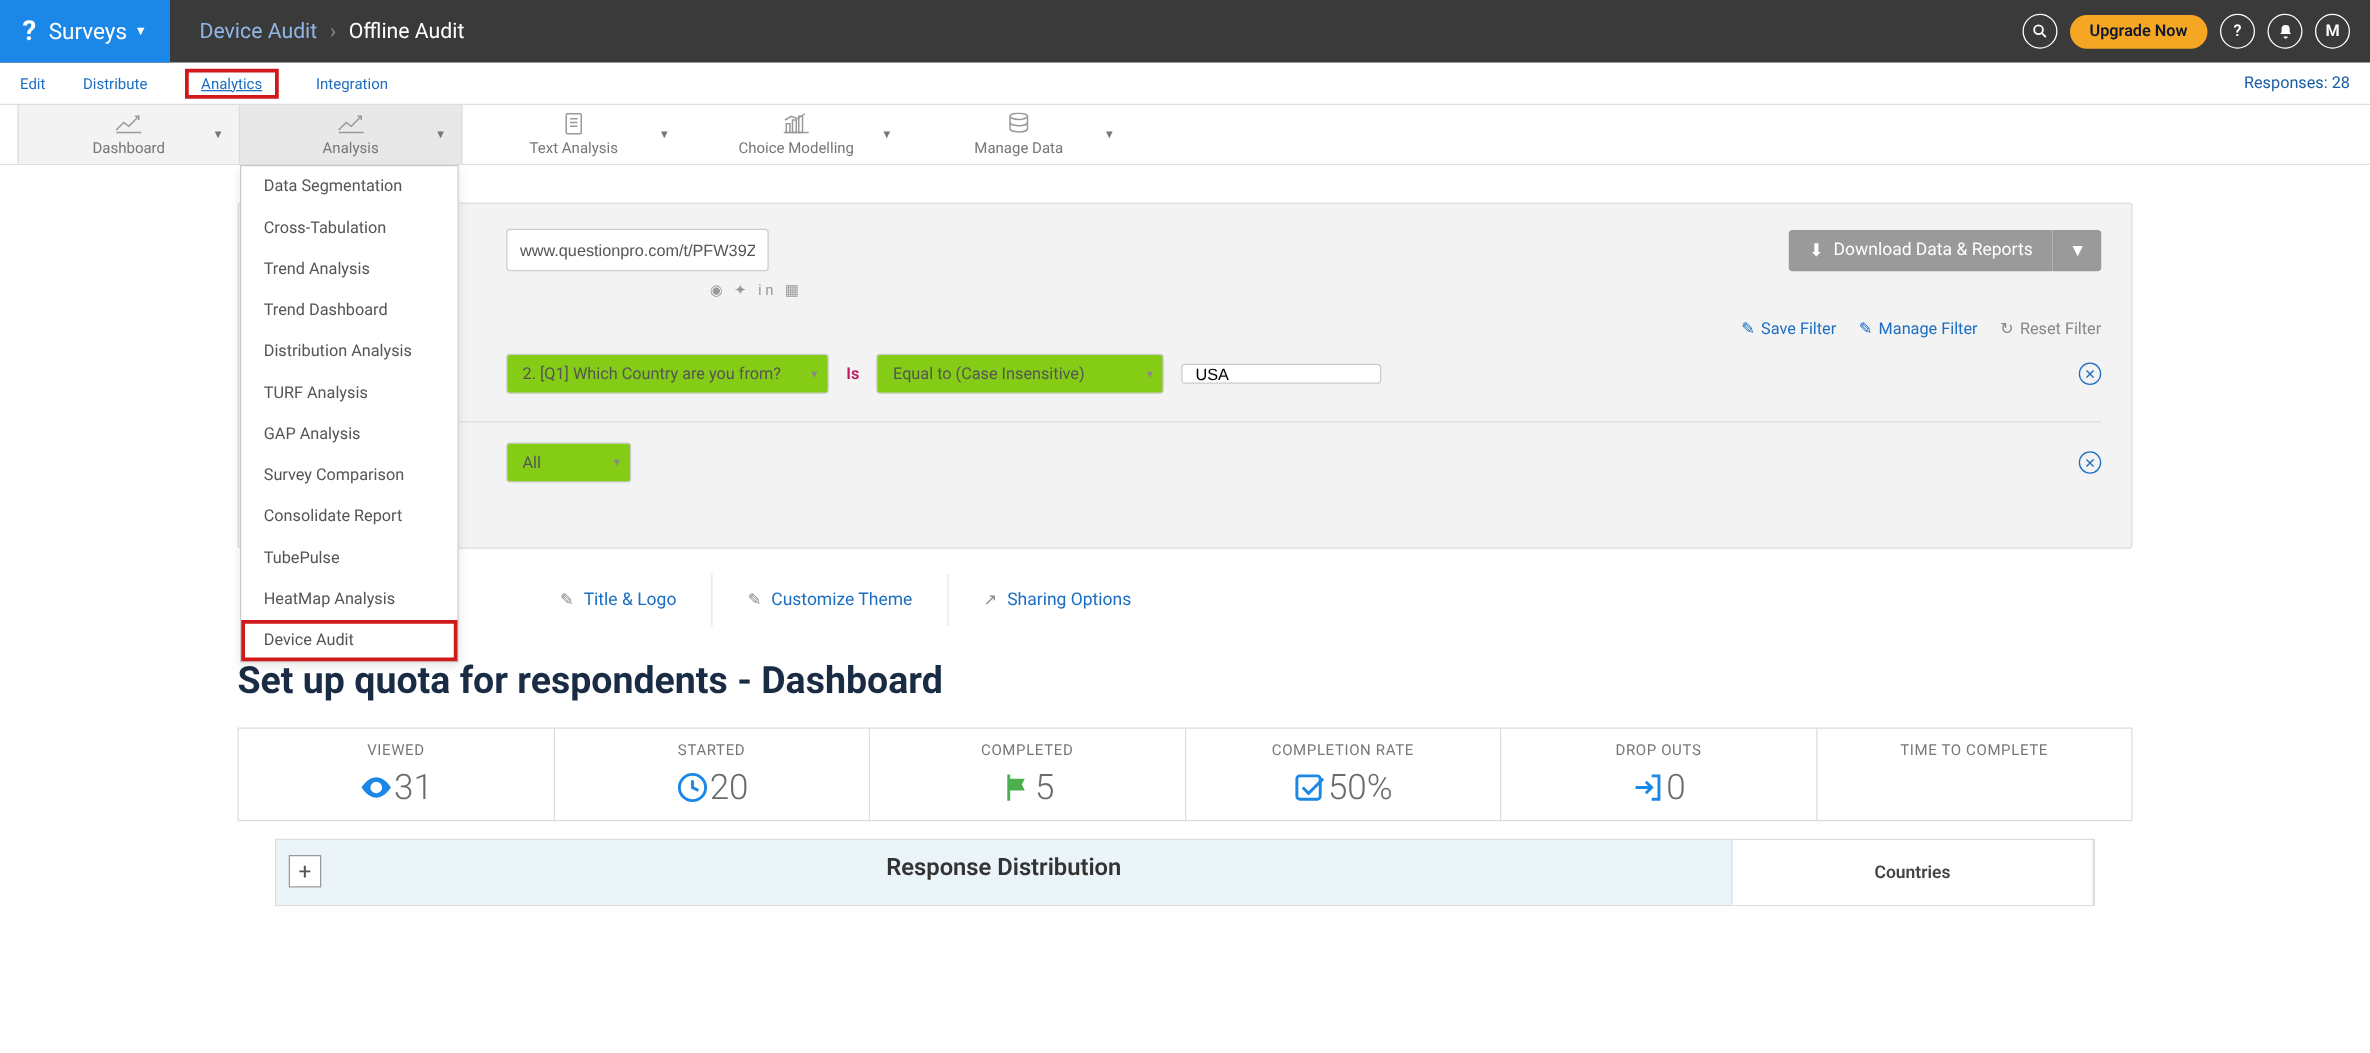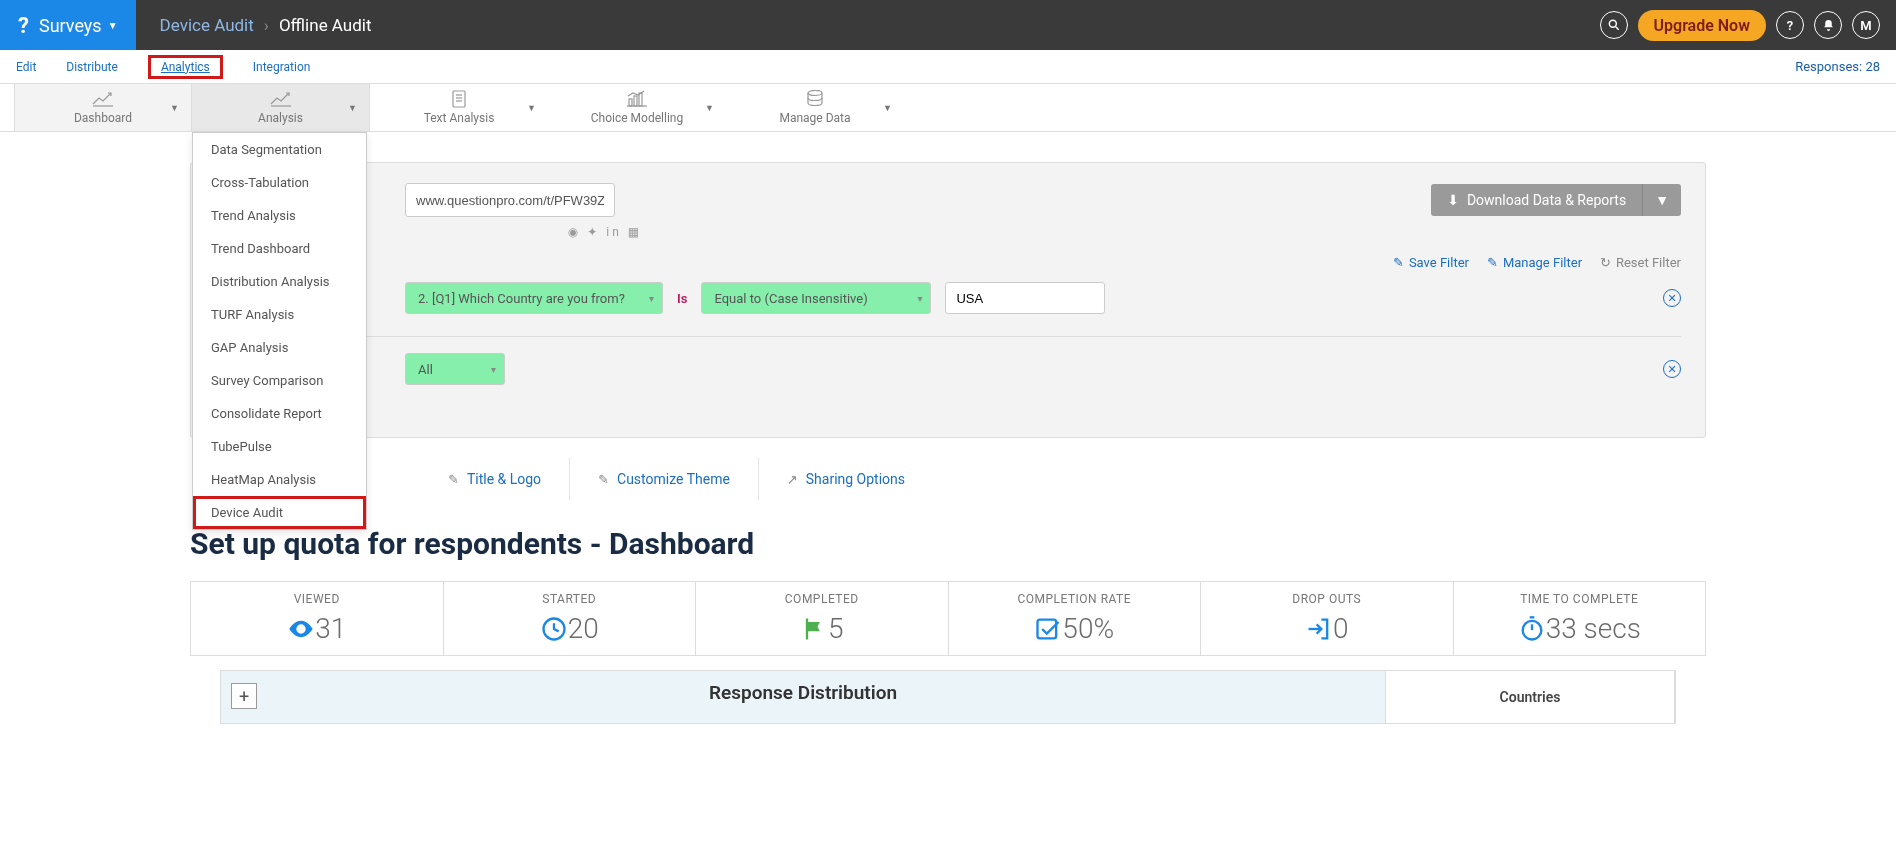--- a/index.html
+++ b/index.html
@@ -11,21 +11,21 @@
   .brand-box { background: #1b87e6; height: 50px; display: flex; align-items: center; padding: 0 18px; }
   .brand-q { font-size: 22px; font-weight: 700; margin-right: 10px; color: #fff; }
   .brand-label { font-size: 18px; color: #fff; margin-right: 6px; }
   .brand-caret { font-size: 10px; color: #fff; }
   .breadcrumbs { display: flex; align-items: center; padding-left: 24px; font-size: 17px; }
   .bc-link { color: #8fb6e4; }
   .bc-sep { margin: 0 10px; color: #888; }
   .bc-current { color: #fff; }
   .tb-right { margin-left: auto; display: flex; align-items: center; gap: 10px; padding-right: 16px; }
   .circ { width: 28px; height: 28px; border-radius: 50%; border: 1.5px solid #fff; display: flex; align-items: center; justify-content: center; font-size: 13px; color: #fff; font-weight: 600; cursor: pointer;}
-  .upgrade-btn { background: #f5a623; color: #7f1d1d; border-radius: 16px; padding: 6px 16px; font-size: 16px; font-weight: 600; cursor: pointer; }
+  .upgrade-btn { background: #f5a623; color: #0f172a; border-radius: 16px; padding: 6px 16px; font-size: 13px; font-weight: 600; cursor: pointer; }
 
   
   .subnav { height: 34px; border-bottom: 1px solid #ddd; display: flex; align-items: center; padding: 0 16px; }
   .subnav a { color: #1b6ec2; margin-right: 30px; font-size: 12px; cursor: pointer; text-decoration: none;}
   .subnav .active-tab { border: 3px solid #d01919; padding: 2px 10px; text-decoration: underline; }
   .subnav .responses { margin-left: auto; color: #1b5ea8; font-size: 13px; }
 
   
   .iconbar { height: 48px; border-bottom: 1px solid #ddd; display: flex; align-items: stretch; position: relative; }
   .iconbar .cell { width: 178px; border-right: 0px solid #eee; display: flex; flex-direction: column; align-items: center; justify-content: center; font-size: 12px; color: #777; position: relative; cursor:pointer;}
@@ -51,26 +51,26 @@
   .dl-group { margin-left: auto; display: flex; }
   .dl-btn { background: #9a9a9a; color: #fff; padding: 8px 16px; border-radius: 3px 0 0 3px; font-size: 14px; display:flex; align-items:center; gap:8px; cursor:pointer;}
   .dl-caret-btn { background: #9a9a9a; color: #fff; padding: 8px 12px; border-radius: 0 3px 3px 0; border-left: 1px solid #888; cursor:pointer;}
   .social-row { text-align:center; margin: 0 0 16px 190px; width:400px; color:#9a9a9a; font-size:12px; letter-spacing:3px;}
 
   .filter-actions { display: flex; gap: 18px; justify-content: flex-end; margin-bottom: 12px; font-size: 13px; }
   .filter-actions a { color: #1b6ec2; display:flex; align-items:center; gap:5px; cursor:pointer;}
   .filter-actions a.reset { color: #888; }
 
   .filter-row { display: flex; align-items: center; gap: 14px; margin-bottom: 22px; padding-left:190px;}
-  .filter-row .select { position:relative; background: #86efac; border: 1px solid #ccc; border-radius: 3px; height: 32px; display: flex; align-items: center; padding: 0 8px 0 12px; font-size: 13px; color: #555; cursor:pointer;}
+  .filter-row .select { position:relative; background: #84cc16; border: 1px solid #ccc; border-radius: 3px; height: 32px; display: flex; align-items: center; padding: 0 8px 0 12px; font-size: 13px; color: #555; cursor:pointer;}
   .filter-row .select::after { content:"▾"; position:absolute; right:8px; color:#888; font-size:10px;}
   .sel-q { width: 258px; }
   .sel-op { width: 230px; }
   .filter-row .is-label { font-size: 13px; color: #be185d; font-weight:600;text-align:right; }
-  .filter-row .txt { background: #fff; border: 1px solid #ccc; border-radius: 3px; height: 32px; width: 160px; padding: 0 10px; font-size: 13px; }
+  .filter-row .txt { background: #fff; border: 1px solid #ccc; border-radius: 3px; height: 16px; width: 160px; padding: 0 10px; font-size: 13px; }
   .row-del { margin-left: auto; width: 18px; height: 18px; border: 1.5px solid #1b6ec2; border-radius: 50%; display:flex; align-items:center; justify-content:center; color:#1b6ec2; font-size:11px; cursor:pointer;}
 
   .hr { height:1px; background:#ddd; margin:0 0 16px 0; }
 
   .tabs-row { display:flex; height:42px; }
   .tabs-row .tabx { padding:0 28px; display:flex; align-items:center; gap:8px; color:#1b6ec2; font-size:14px; cursor:pointer; position:relative;}
   .tabs-row .tabx:first-child { margin-left:230px;}
   .tabs-row .tabx .ticon { color:#888; font-size:13px;}
   .tabs-row .tabx.bordered-left { border-left:1px solid #e5e5e5;}
 
@@ -329,30 +329,20 @@
               <path d="M14 4h5v16h-5"></path>
               <polyline points="10,8 14,12 10,16"></polyline>
               <line x1="3" y1="12" x2="14" y2="12"></line>
             </svg>
           </span>
           <span>0</span>
         </div>
     </div>
     <div class="stat">
       <div class="lbl">TIME TO COMPLETE</div>
-      <div class="valrow">
-          <span class="sicon">
-            <svg viewBox="0 0 24 24" fill="none" stroke="#1b87e6" stroke-width="2">
-              <circle cx="12" cy="13" r="8"></circle>
-              <line x1="12" y1="13" x2="12" y2="8"></line>
-              <line x1="10" y1="2" x2="14" y2="2"></line>
-            </svg>
-          </span>
-          <span>33 secs</span>
-        </div>
     </div>
   </div>
 
   <div class="dist-wrap" style="padding:0 30px;">
     <div class="dist-left" style="background:#eaf4f9;">
       <div class="plusbtn">+</div>
       <div class="dist-title">Response Distribution</div>
     </div>
     <div class="dist-right">
       <div>Countries</div>

